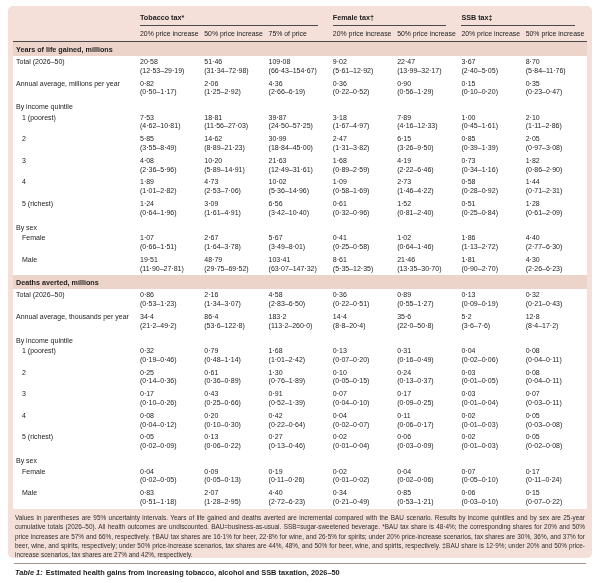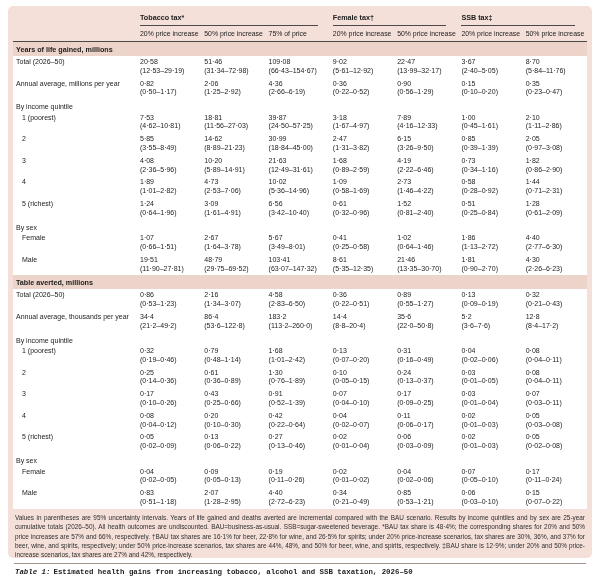--- a/index.html
+++ b/index.html
@@ -39,21 +39,21 @@
   tr.subhead td { padding:4px 3px 1.5px 3px; }
   td.lbl { white-space:nowrap; overflow:hidden; }
   td.lbl.ind { padding-left:9px; }
   .v, .ci { line-height:8.8px; white-space:nowrap; }
 
   .footnote {
     font-size:6.4px; line-height:1.44; color:#2e2e2e;
     padding:4.5px 2px 3px 2px; text-align:justify;
   }
   .divider { border:none; border-top:1px solid #a5928b; margin:1px 1px 0 1px; }
-  .caption { font-size:7.4px; font-weight:bold; padding:4px 2px 2px 2px;font-family:Liberation Mono, monospace; }
+  .caption { font-size:7.4px; font-weight:bold; padding:4px 2px 2px 2px; }
   .cap-label { font-style:italic; margin-right:3px; }
 </style>
 </head>
 <body>
 
 <div class="frame">
   <table class="data-table">
     <colgroup>
       <col class="lblcol">
       <col>
@@ -371,21 +371,21 @@
           <td>
             <div class="v">1·81</div>
             <div class="ci">(0·90–2·70)</div>
           </td>
           <td>
             <div class="v">4·30</div>
             <div class="ci">(2·26–6·23)</div>
           </td>
         </tr>
         <tr class="band">
-          <td colspan="8">Table averted, millions</td>
+          <td colspan="8">Deaths averted, millions</td>
         </tr>
         <tr>
           <td class="lbl">Total (2026–50)</td>
           <td>
             <div class="v">0·86</div>
             <div class="ci">(0·53–1·23)</div>
           </td>
           <td>
             <div class="v">2·16</div>
             <div class="ci">(1·34–3·07)</div>

